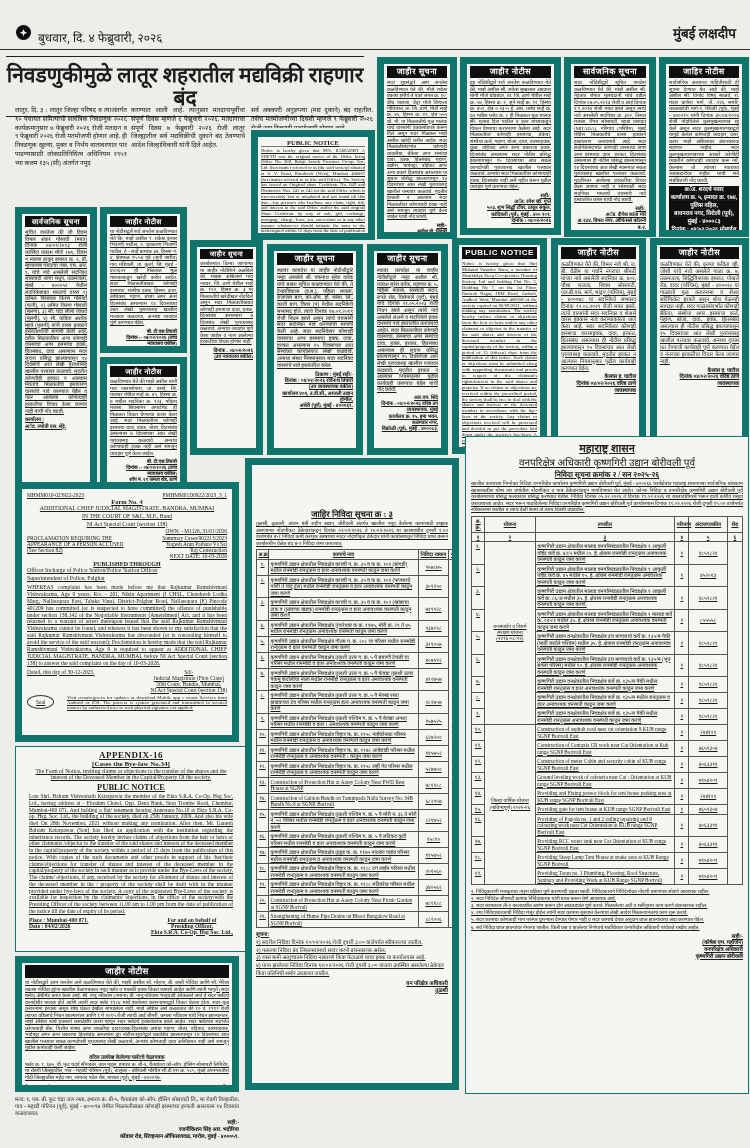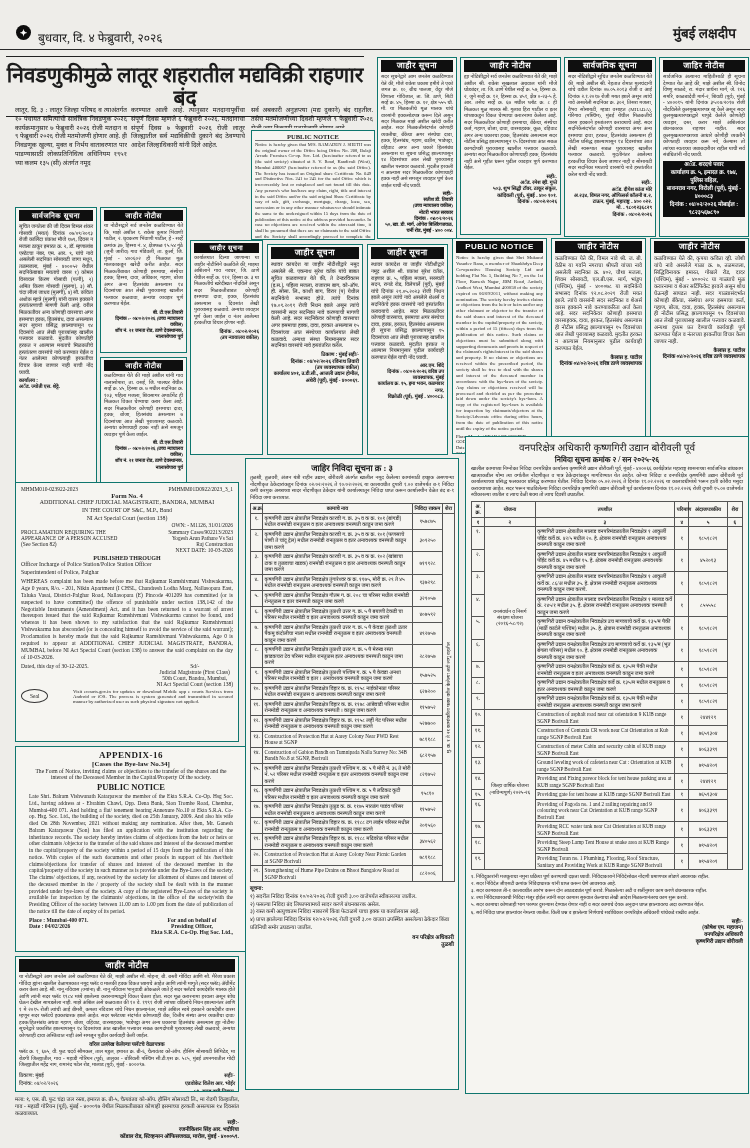--- a/index.html
+++ b/index.html
@@ -1,19 +1,19 @@
 <!DOCTYPE html>
 <html><head>
 <meta charset="utf-8">
 <style>
   html,body{margin:0;padding:0;}
   body{width:750px;height:1148px;position:relative;background:#eeede9;
        font-family:"Liberation Serif", serif;color:#1c1c1c;overflow:hidden;}
   .abs{position:absolute;}
-  .box{position:absolute;border:1px solid #0f766e;background:#f6f5f1;padding:2px 3px;overflow:hidden;box-sizing:border-box;}
+  .box{position:absolute;border:7px solid #0f766e;background:#f6f5f1;padding:2px 3px;overflow:hidden;box-sizing:border-box;text-decoration:underline;}
   .nh{background:#0f0f0f;color:#fff;text-align:center;font-weight:bold;font-size:8px;line-height:1.3;padding:1px 0;margin:0 0 2px 0;font-family:"Liberation Sans",sans-serif;letter-spacing:.5px;}
   .bd{font-size:5.9px;line-height:1.3;text-align:justify;color:#222;}
   .bden{font-size:5.8px;line-height:1.25;text-align:justify;color:#222;}
   .sg{font-size:5.9px;line-height:1.25;text-align:right;font-weight:bold;margin-top:2px;color:#111;}
   .sgl{text-align:left;}
   .sgblack div{background:#0f0f0f;color:#fff;text-align:center;font-weight:bold;font-size:5.9px;line-height:1.35;padding:0 1px;}
   .rule{position:absolute;background:#2a2a2a;}
   .headline{font-size:21px;font-weight:bold;text-align:center;border-top:1.2px solid #222;border-bottom:1.2px solid #222;padding:7px 0 6px 0;line-height:1.1;}
   .artcol{font-size:6.4px;line-height:1.38;text-align:justify;}
   table{border-collapse:collapse;}
@@ -280,21 +280,21 @@
       <div>मला: १, एस. बी. फुट चंद्रा जल रस्ता, इमारत क्र. बी-५, चैत्यवंतव को-ऑप. हौसिंग सोसायटी लि., मा रोडगी विल्हातील, गाव - महाडी गोरियन (पूर्व), मुंबई - ४०००९७ येथील मिळकतीबाबत कोणाही इसमाच्या हरकती असल्यास १४ दिवसांत कळवाव्यात.</div>
     </div>
   <div class="sg" style="font-size:5.4px;">
       <div>सही:-</div>
       <div>रजनीकिशन सिंह आर. भदौरिया</div>
       <div>कोंडाल रोड, स्टिव्हन्सन ऑफिसजवळ, मारोल, मुंबई - ४०००५९.</div>
     </div>
 </div>
 
 <div class="box" style="left:245px;top:458px;width:214px;height:632px;padding:3px 4px;">
-  <div class="ctr" style="font-weight:bold;font-size:8.5px;">जाहिर निविदा सूचना क्र : ३</div>
+  <div class="ctr" style="font-weight:bold;font-size:8.5px;margin-top:40px;">जाहिर निविदा सूचना क्र : ३</div>
   <div class="bd" style="font-size:5px;margin:2px 0;">तुळशी, तुळवरी, अंजन यंत्री राहीन उद्यान, बोरीवली अंतर्गत खालील नमूद केलेल्या कामांसाठी इच्छुक असणाऱ्या नोंदणीकृत ठेकेदारांकडून दिनांक ०२/०२/२०२६ ते १०/०२/२०२६ या कालावधीत दुपारी १.०० वाजेपर्यंत ब-१ निविदा कमी करमुक अस्त्राच्या सादर नोंदणीकृत ठेकेदार यांनी कार्यालयातून निविदा प्राप्त करून कार्यालयीन वेळेत बंद ब-१ निविदा जमा कराव्यात.</div>
   <table class="tnd">
     <colgroup>
         <col style="width:12px">
         <col style="width:150px">
         <col style="width:30px">
         <col style="width:12px">
       </colgroup>
     <thead>
       <tr>
@@ -422,20 +422,21 @@
       <div>३) रास्त कमी अत्युच्चतम निविदा नाकारणे किंवा फेटाळणे याचा हक्क या कार्यालयास आहे.</div>
       <div>४) प्राप्त झालेल्या निविदा दिनांक १२/०२/२०२६ रोजी दुपारी ३.०० वाजता उपस्थित असलेल्या ठेकेदार किंवा प्रतिनिधी समोर उघडल्या जातील.</div>
     </div>
   <div class="sg" style="font-size:5.6px;">
       <div>वन परिक्षेत्र अधिकारी</div>
       <div>तुळशी</div>
     </div>
 </div>
 
 <div class="box" style="left:465px;top:436px;width:284px;height:658px;border-width:1.5px;padding:3px 5px;">
+  <div class="ctr" style="font-weight:bold;font-size:11px;">महाराष्ट्र शासन</div>
   <div class="ctr" style="font-size:10px;">वनपरिक्षेत्र अधिकारी कृष्णगिरी उद्यान बोरीवली पूर्व</div>
   <div class="ctr" style="font-weight:bold;font-size:7.5px;">निविदा सूचना क्रमांक २ / सन २०२५-२६</div>
   <div class="bd" style="font-size:5px;margin:2px 0;">खालील कामाच्या निम्नोक्त निविदा वनपरिक्षेत्र कार्यालय कृष्णगिरी उद्यान बोरीवली पूर्व, मुंबई - ४०००६६ कार्यक्षेत्रांत महाराष्ट्र शासनाच्या सार्वजनिक बांधकाम खात्याकडील योग्य त्या वर्गातील नोंदणीकृत व पात्र ठेकेदारांकडून मागविण्यात येत आहेत. कोऱ्या निविदा व वनपरिक्षेत्र कृष्णगिरी उद्यान बोरीवली पूर्व कार्यालयाच्या प्रसिद्ध फलकावर प्रसिद्ध करण्यात येतील. निविदा दिनांक ०५.०२.२०२६ ते दिनांक ११.०२.२०२६ या कालावधीमध्ये भरून हाती कोरीव मसुदा करावयाच्या आहेत. सदर भरून पाठविलेल्या निविदा वनपरिक्षेत्र कृष्णगिरी उद्यान बोरीवली पूर्व कार्यालयास दिनांक ११.०२.२०२६ रोजी दुपारी १५.०० वाजेपर्यंत स्वीकारल्या जातील व त्याच वेळी शक्य तो त्याच दिवशी उघडतील.</div>
   <table class="tnd">
     <colgroup>
         <col style="width:13px">
         <col style="width:50px">
         <col style="width:138px">
         <col style="width:14px">
         <col style="width:38px">

